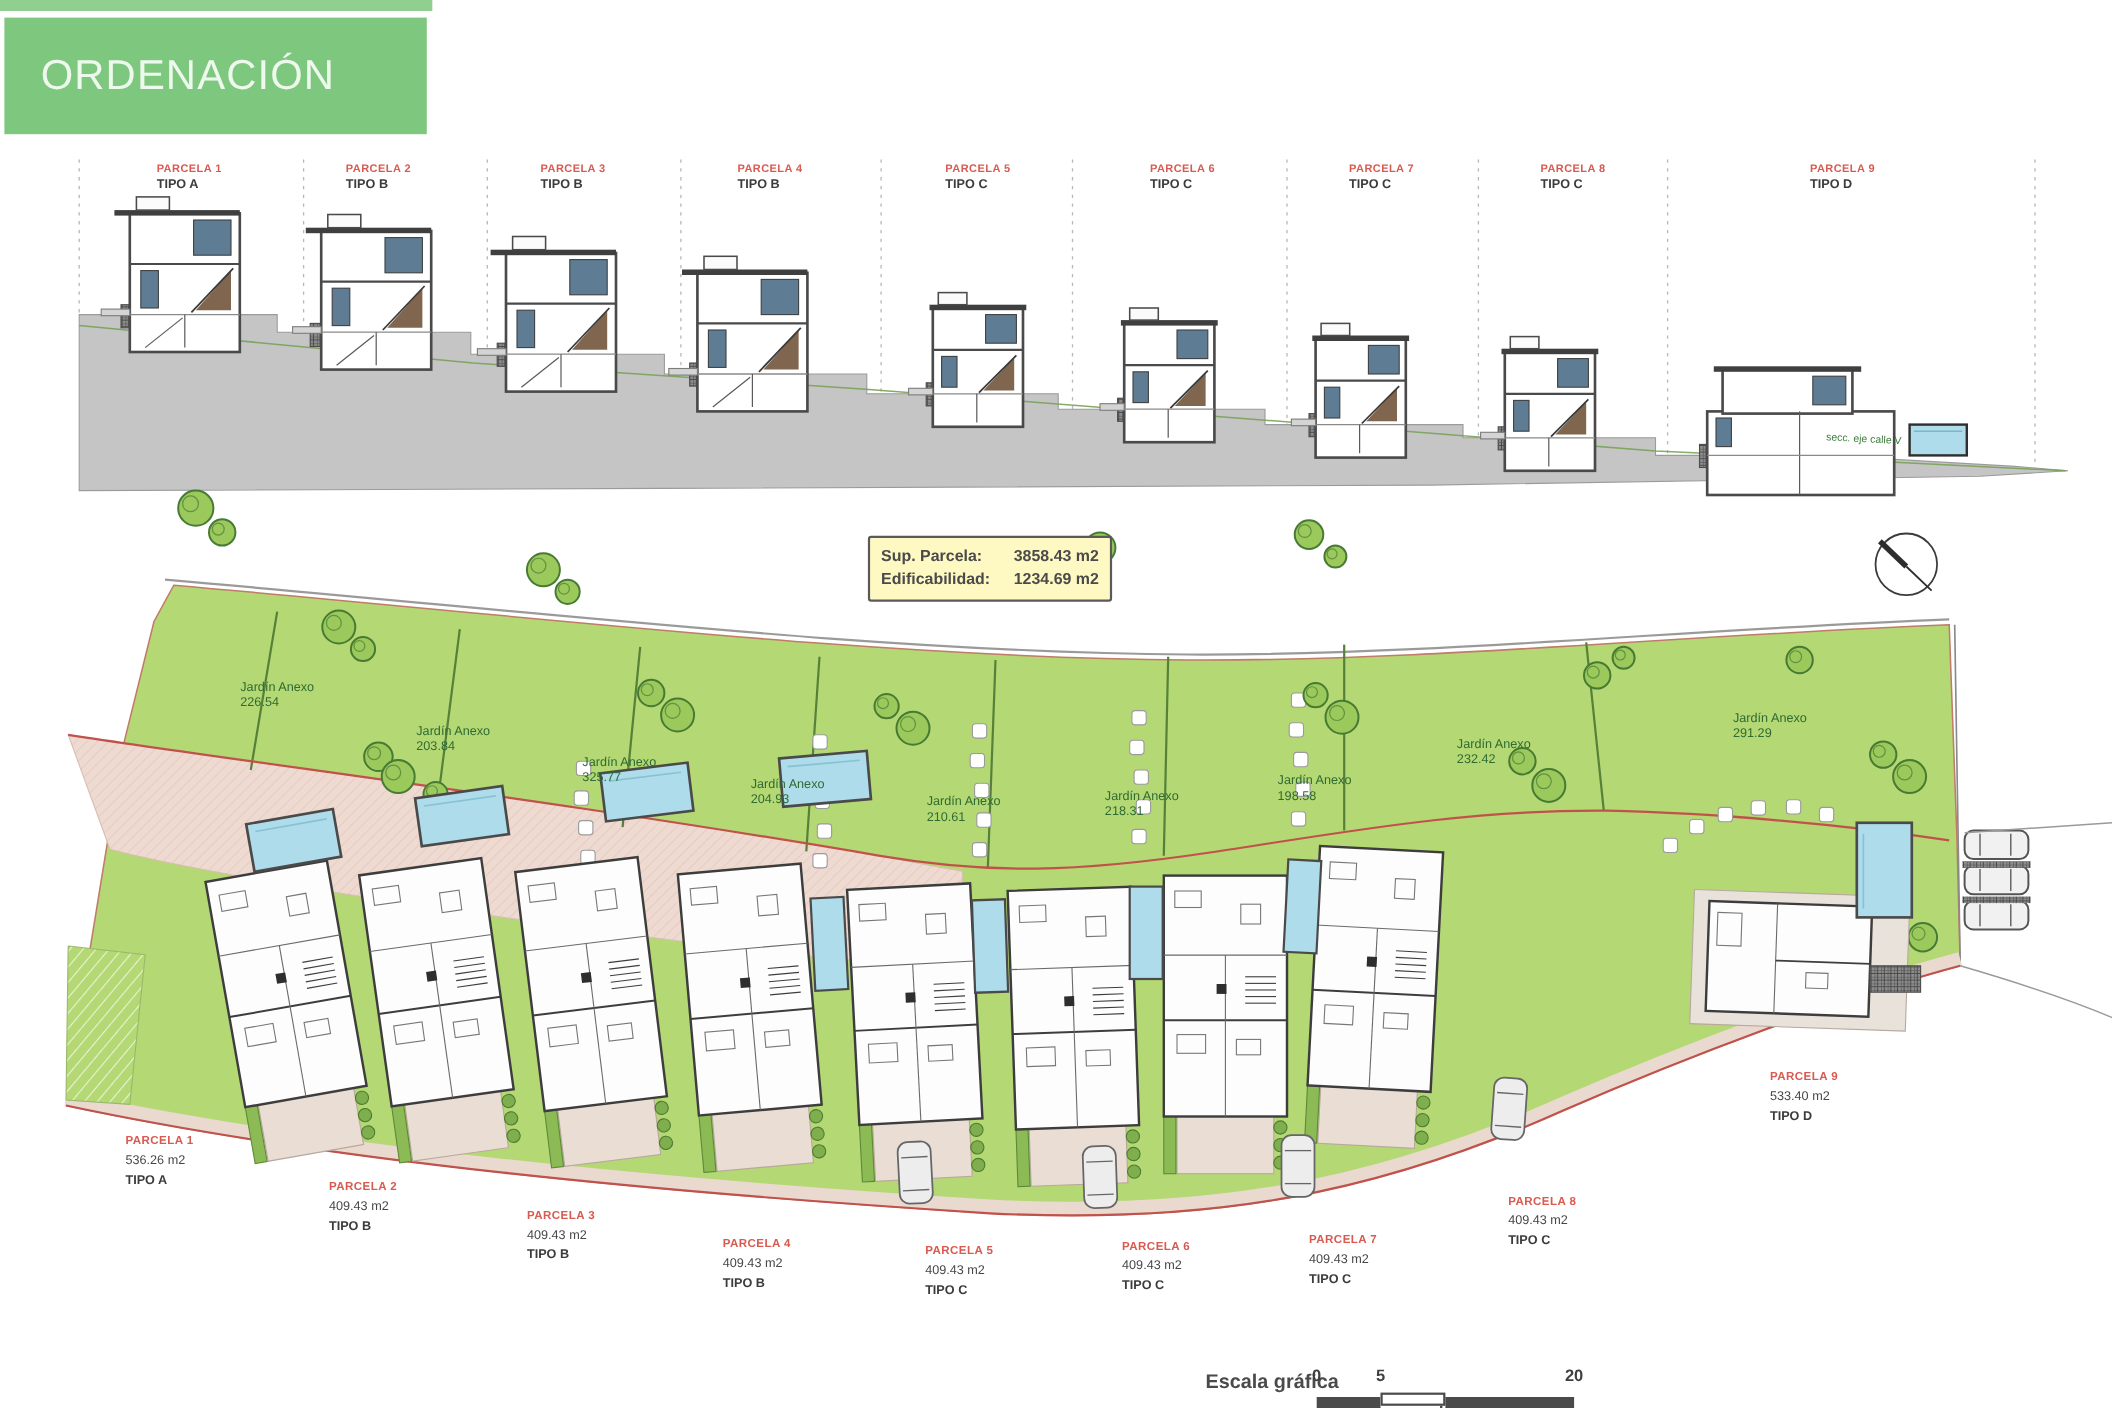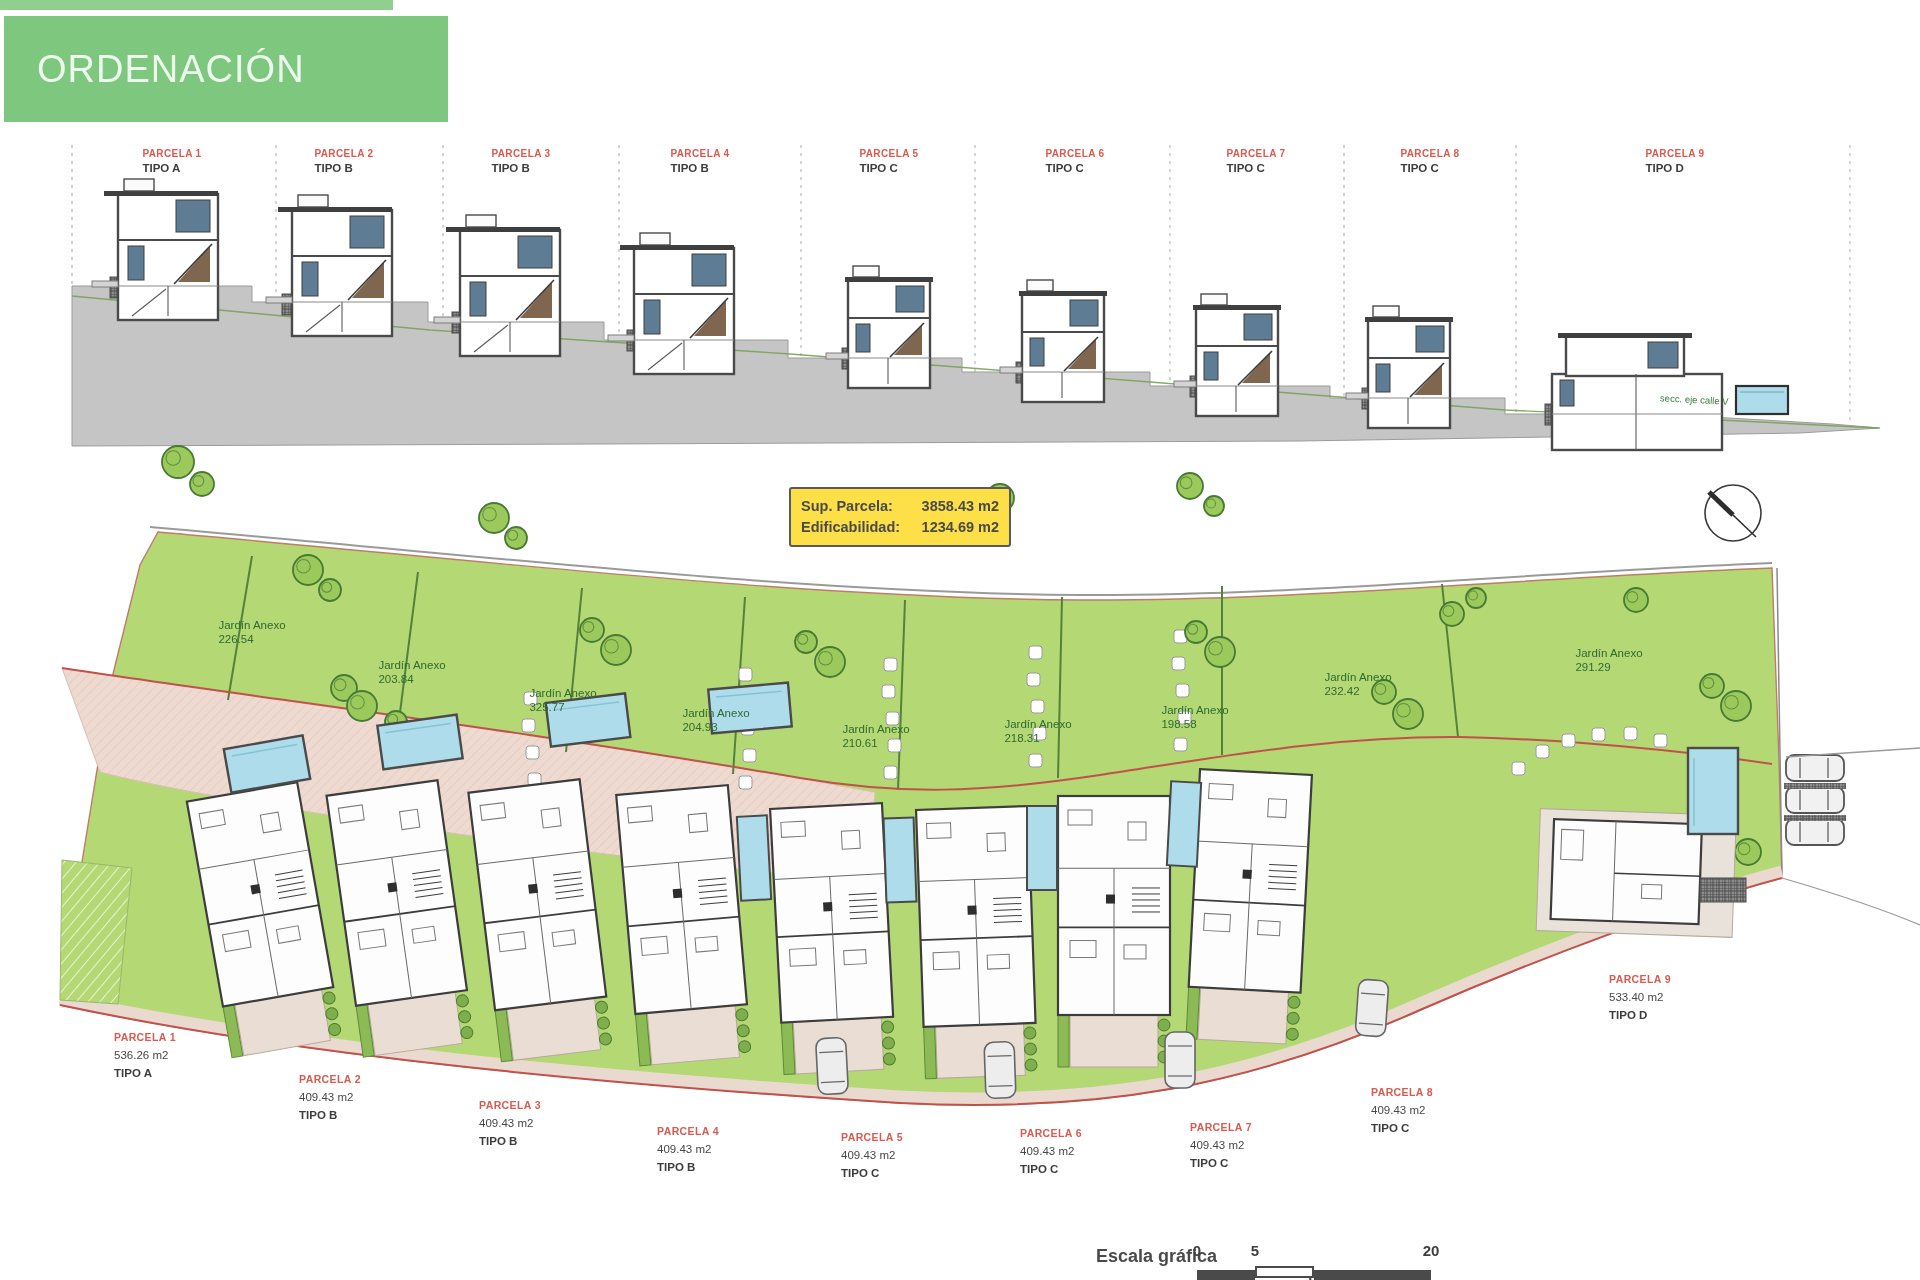--- a/index.html
+++ b/index.html
@@ -2,33 +2,33 @@
 <html style="--banner: #7ec77e; --label-red: #d95a50; --garden-text: #2f6b33;"><head>
 <meta charset="utf-8">
 <style>
   html,body{margin:0;padding:0;background:#fff;}
   #stage{position:relative;width:1920px;height:1280px;overflow:hidden;
          font-family:"Liberation Sans",sans-serif;background:#fff;}
   #drawing{position:absolute;left:0;top:0;}
   .lbl{position:absolute;transform:translateX(-50%);white-space:nowrap;}
   
   #top-strip{position:absolute;left:0;top:0;width:393px;height:10px;background:var(--banner,#7ec77e);opacity:.85;}
-  #banner{position:absolute;left:4px;top:16px;width:444px;height:106px;background:var(--banner,#7ec77e);
+  #banner{position:absolute;left:4px;top:16px;width:384px;height:106px;background:var(--banner,#7ec77e);
           display:flex;align-items:center;}
   #banner span{color:#eef9ee;font-size:38px;letter-spacing:1px;padding-left:33px;}
   
   .top-parcel .pname{color:var(--label-red,#d95a50);font-size:10px;font-weight:bold;letter-spacing:.4px;line-height:15px;}
   .top-parcel .ptipo{color:#3c3c3c;font-size:11.5px;font-weight:bold;line-height:15px;}
   
   .garden-lbl{color:var(--garden-text,#2f6b33);font-size:11.5px;line-height:14px;}
   .plot-lbl .pname{color:var(--label-red,#d95a50);font-size:10.5px;font-weight:bold;letter-spacing:.4px;line-height:18px;}
   .plot-lbl .parea{color:#474747;font-size:11.5px;line-height:18px;}
   .plot-lbl .ptipo{color:#3c3c3c;font-size:11.5px;font-weight:bold;line-height:18px;}
   
-  #info-box{position:absolute;left:789px;top:487px;width:198px;background:#fde047;
+  #info-box{position:absolute;left:789px;top:487px;width:198px;background:#fef9c3;
             border:2px solid #5a5a5a;border-radius:3px;padding:7px 10px;}
   #info-box .row{display:flex;justify-content:space-between;color:#4a4a4a;font-size:14.5px;line-height:21px;font-weight:bold;}
   
   #secc-note{position:absolute;left:1660px;top:394px;color:#3e7d3e;font-size:9.5px;transform:rotate(3deg);}
   
   #escala-label{position:absolute;left:1096px;top:1246px;color:#4a4a4a;font-size:18px;font-weight:bold;}
   .tick{position:absolute;transform:translateX(-50%);color:#3f3f3f;font-size:15px;font-weight:bold;top:1242px;}
   .bar-seg{position:absolute;}
   .bar-dark{background:#4a4a4a;}
   .bar-open{background:#fff;border:2px solid #4a4a4a;}

